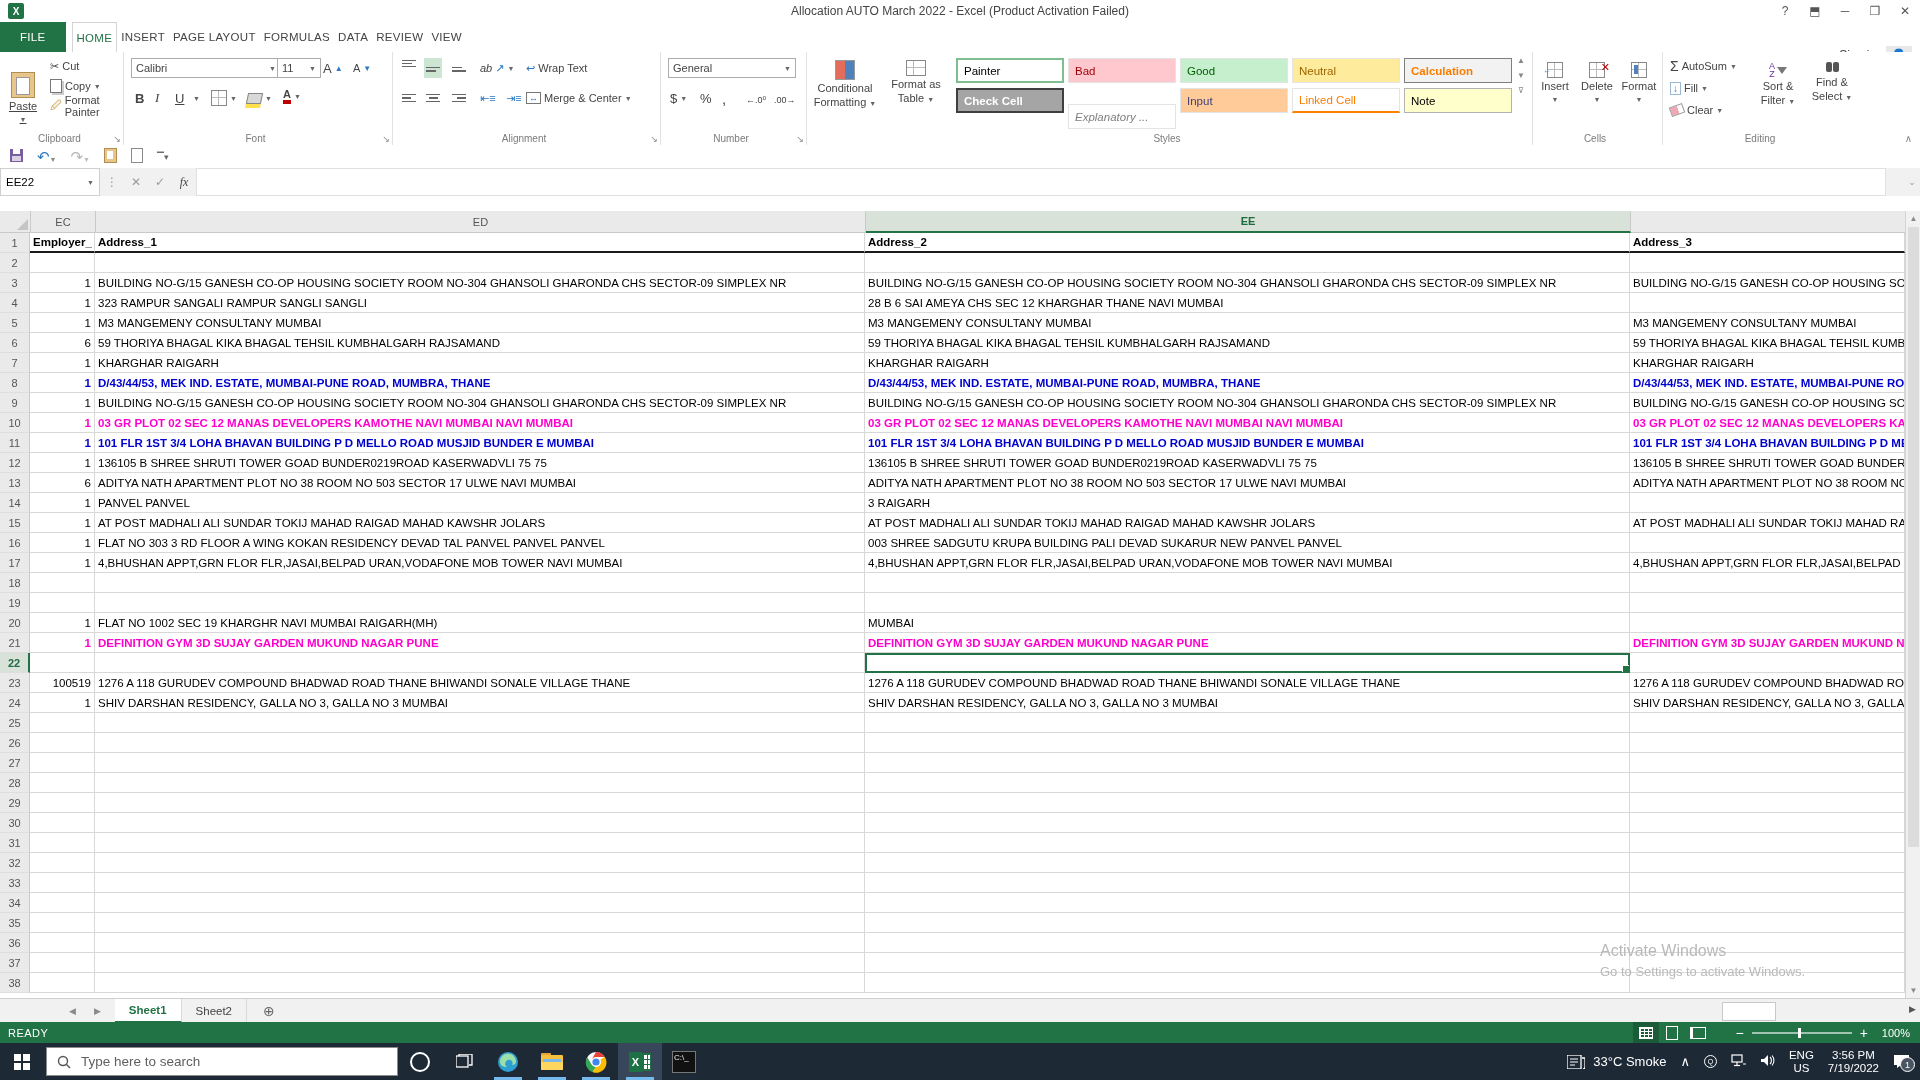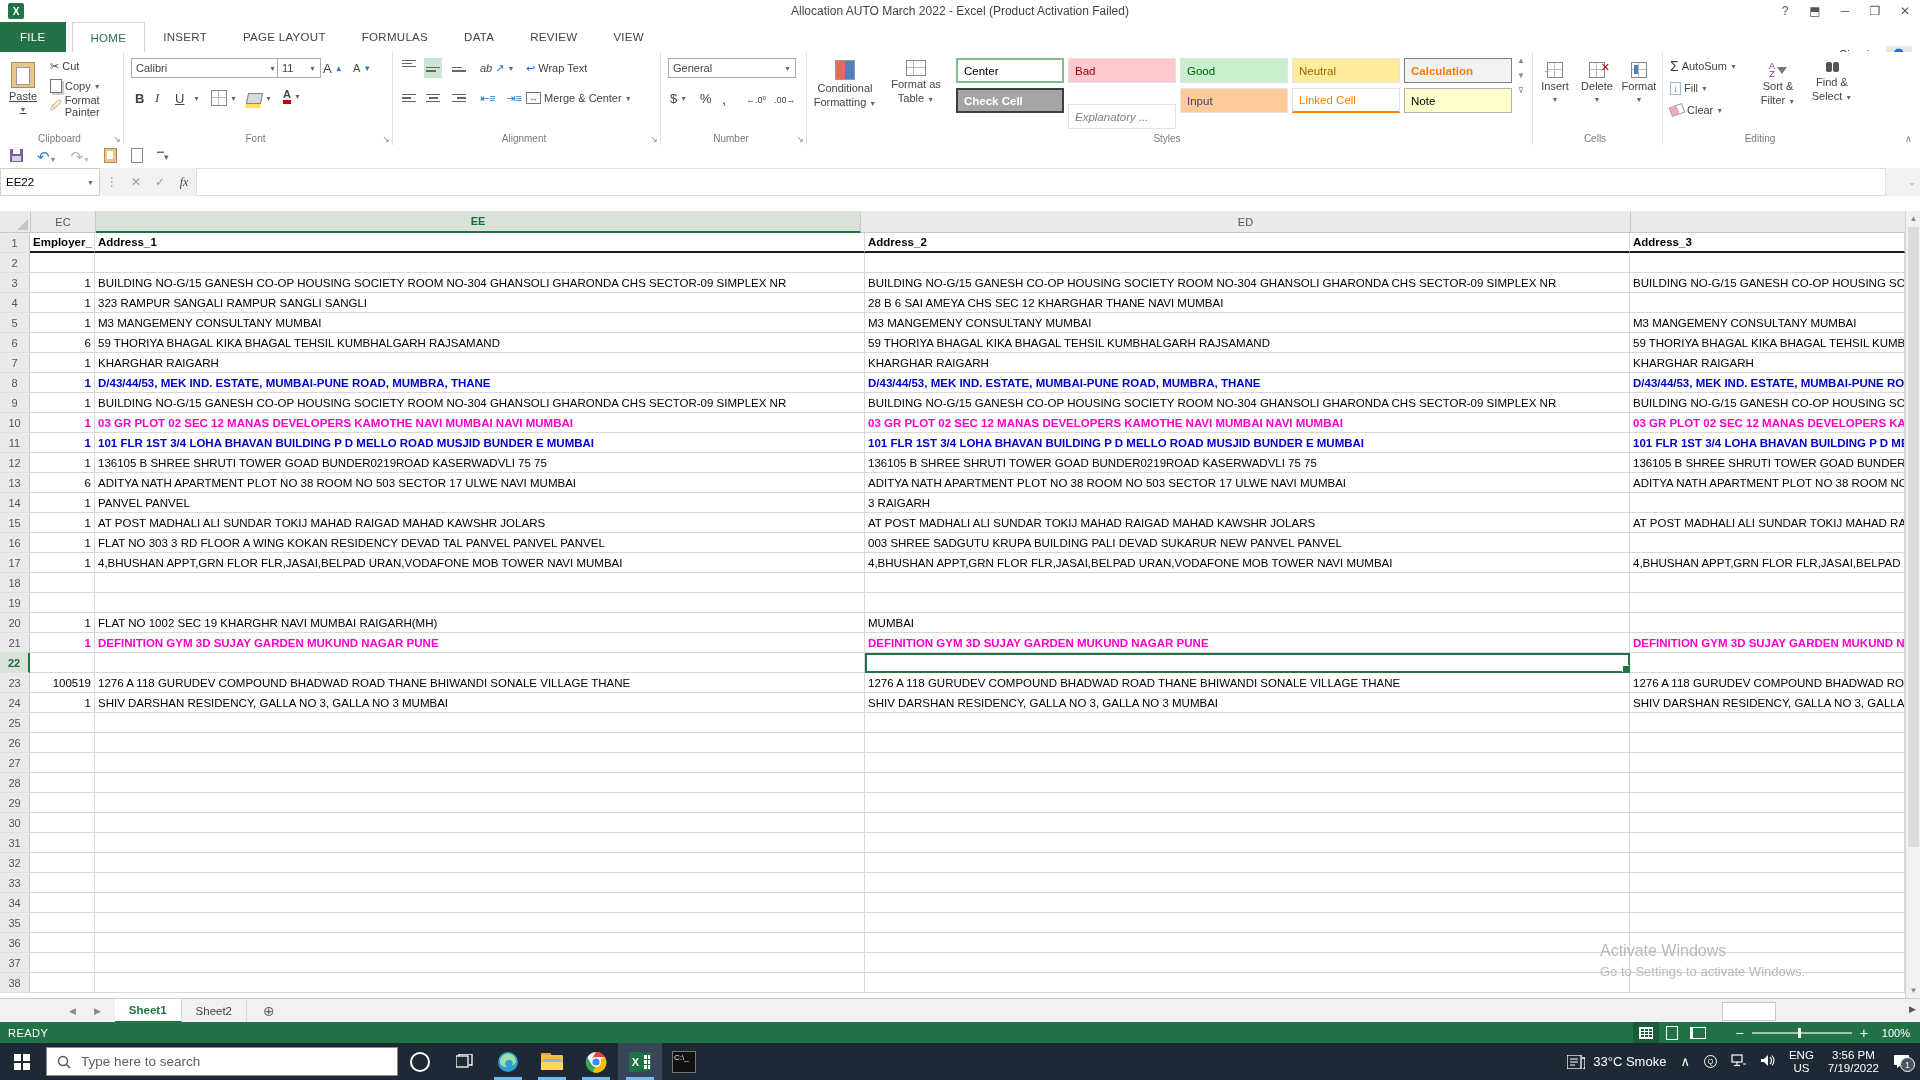--- a/index.html
+++ b/index.html
@@ -8,21 +8,21 @@
   .abs{position:absolute;}
   
   #titlebar{top:0;left:0;width:1920px;height:22px;background:#fff;}
   #app-icon{left:8px;top:3px;width:16px;height:16px;background:#217346;color:#fff;font-size:10px;font-weight:bold;
     display:flex;align-items:center;justify-content:center;border-radius:2px;}
   #title-text{top:4px;left:0;width:1920px;text-align:center;font-size:12px;color:#444;}
   .winbtn{top:0;width:30px;height:22px;display:flex;align-items:center;justify-content:center;font-size:12px;color:#555;}
   
   #tabrow{top:22px;left:0;width:1920px;height:30px;background:#fff;border-bottom:1px solid #d4d4d4;}
   #tabs{display:flex;height:30px;align-items:stretch;}
-  .rtab{padding:0 18px;display:flex;align-items:center;font-size:11.5px;color:#444;letter-spacing:.3px;}
+  .rtab{padding:0 4px;display:flex;align-items:center;font-size:11.5px;color:#444;letter-spacing:.3px;}
   .rtab.file{background:#217346;color:#fff;padding:0 20px;margin-right:6px;}
   .rtab.active{background:#fff;color:#217346;border:1px solid #d4d4d4;border-bottom:1px solid #fff;margin-bottom:-1px;}
   #signin{top:26px;right:44px;font-size:12px;color:#444;}
   #avatar{top:24px;right:8px;width:26px;height:20px;background:#e8e8e8;color:#9aa7b0;display:flex;align-items:center;justify-content:center;font-size:14px;}
   
   #ribbon{top:52px;left:0;width:1920px;height:94px;background:#fff;border-bottom:1px solid #d4d4d4;font-size:11px;color:#444;}
   .grp{position:absolute;top:0;height:93px;border-right:1px solid #e2e2e2;}
   .grp-label{position:absolute;bottom:1px;left:0;right:4px;text-align:center;font-size:10px;color:#7b7b7b;}
   .dlg{position:absolute;right:2px;bottom:1px;font-size:9px;color:#8a8a8a;}
   .mini{display:inline-flex;align-items:center;gap:3px;height:20px;padding:0 2px;}
@@ -135,21 +135,21 @@
         <div class="rtab">REVIEW</div>
         <div class="rtab">VIEW</div>
       </div>
     <div id="signin" class="abs">Sign in</div>
     <div id="avatar" class="abs">👤</div>
   </div>
 
   <div id="ribbon" class="abs">
 
     <div class="grp" style="left:0;width:123px;">
-      <div class="abs bigbtn" style="left:4px;top:4px;width:38px;text-decoration:underline;">
+      <div class="abs bigbtn" style="left:4px;top:14px;width:38px;text-decoration:underline;">
         <span class="icon16" style="width:22px;height:24px;background:#e8c58b;border:1px solid #b08d51;position:relative;">
           <span style="position:absolute;left:4px;top:4px;width:12px;height:16px;background:#fff;border:1px solid #999;"></span>
         </span>
         <span>Paste</span>
           <span class="dd">▼</span>
       </div>
       <div class="abs mini" style="left:48px;top:4px;">
         <span>✂</span>
           <span>Cut</span>
       </div>
@@ -282,21 +282,21 @@
         <span class="sq" style="width:18px;height:18px;background:linear-gradient(90deg,#e46c5a 50%,#4f81bd 50%);border:1px solid #999;"></span>
         <span>Conditional</span>
           <span><span>Formatting</span> <span class="dd">▼</span></span>
       </div>
       <div class="abs bigbtn" style="left:78px;top:2px;width:64px;">
         <span class="sq gridicon" style="width:18px;height:14px;"></span>
         <span>Format as</span>
           <span><span>Table</span> <span class="dd">▼</span></span>
       </div>
       <div class="abs" id="chipgrid" style="left:150px;top:6px;width:556px;display:grid;grid-template-columns:repeat(5,108px);grid-gap:5px 4px;">
-          <div class="chip normal">Center</div>
+          <div class="chip normal">Painter</div>
           <div class="chip bad">Bad</div>
           <div class="chip good">Good</div>
           <div class="chip neutral">Neutral</div>
           <div class="chip calculation">Calculation</div>
           <div class="chip check">Check Cell</div>
           <div class="chip explanatory">Explanatory ...</div>
           <div class="chip input">Input</div>
           <div class="chip linked">Linked Cell</div>
           <div class="chip note">Note</div>
         </div>
@@ -386,22 +386,22 @@
     <div class="fbtn">✓</div>
     <div class="fbtn" style="font-style:italic;font-family:'Liberation Serif',serif;color:#444;">fx</div>
     <div id="fx-input"></div>
     <div class="fbtn" style="width:16px;font-size:9px;">⌄</div>
   </div>
 
   <div id="gridwrap" class="abs">
     <div id="colhdr">
       <div id="corner"></div>
     <div class="chcell" style="width: 65px;">EC</div>
+        <div class="chcell" style="width: 770px;">ED</div>
         <div class="chcell sel" style="width: 765px;">EE</div>
-        <div class="chcell" style="width: 770px;">ED</div>
         <div class="chcell" style="width: 275px;"></div>
       </div>
     <div id="rows">
         <div class="row">
           <div class="rnum">1</div>
           <div class="cell hdr" style="width: 65px;">Employer_</div>
           <div class="cell hdr" style="width: 770px;">Address_1</div>
           <div class="cell hdr" style="width: 765px;">Address_2</div>
           <div class="cell hdr" style="width: 275px;">Address_3</div>
         </div>

